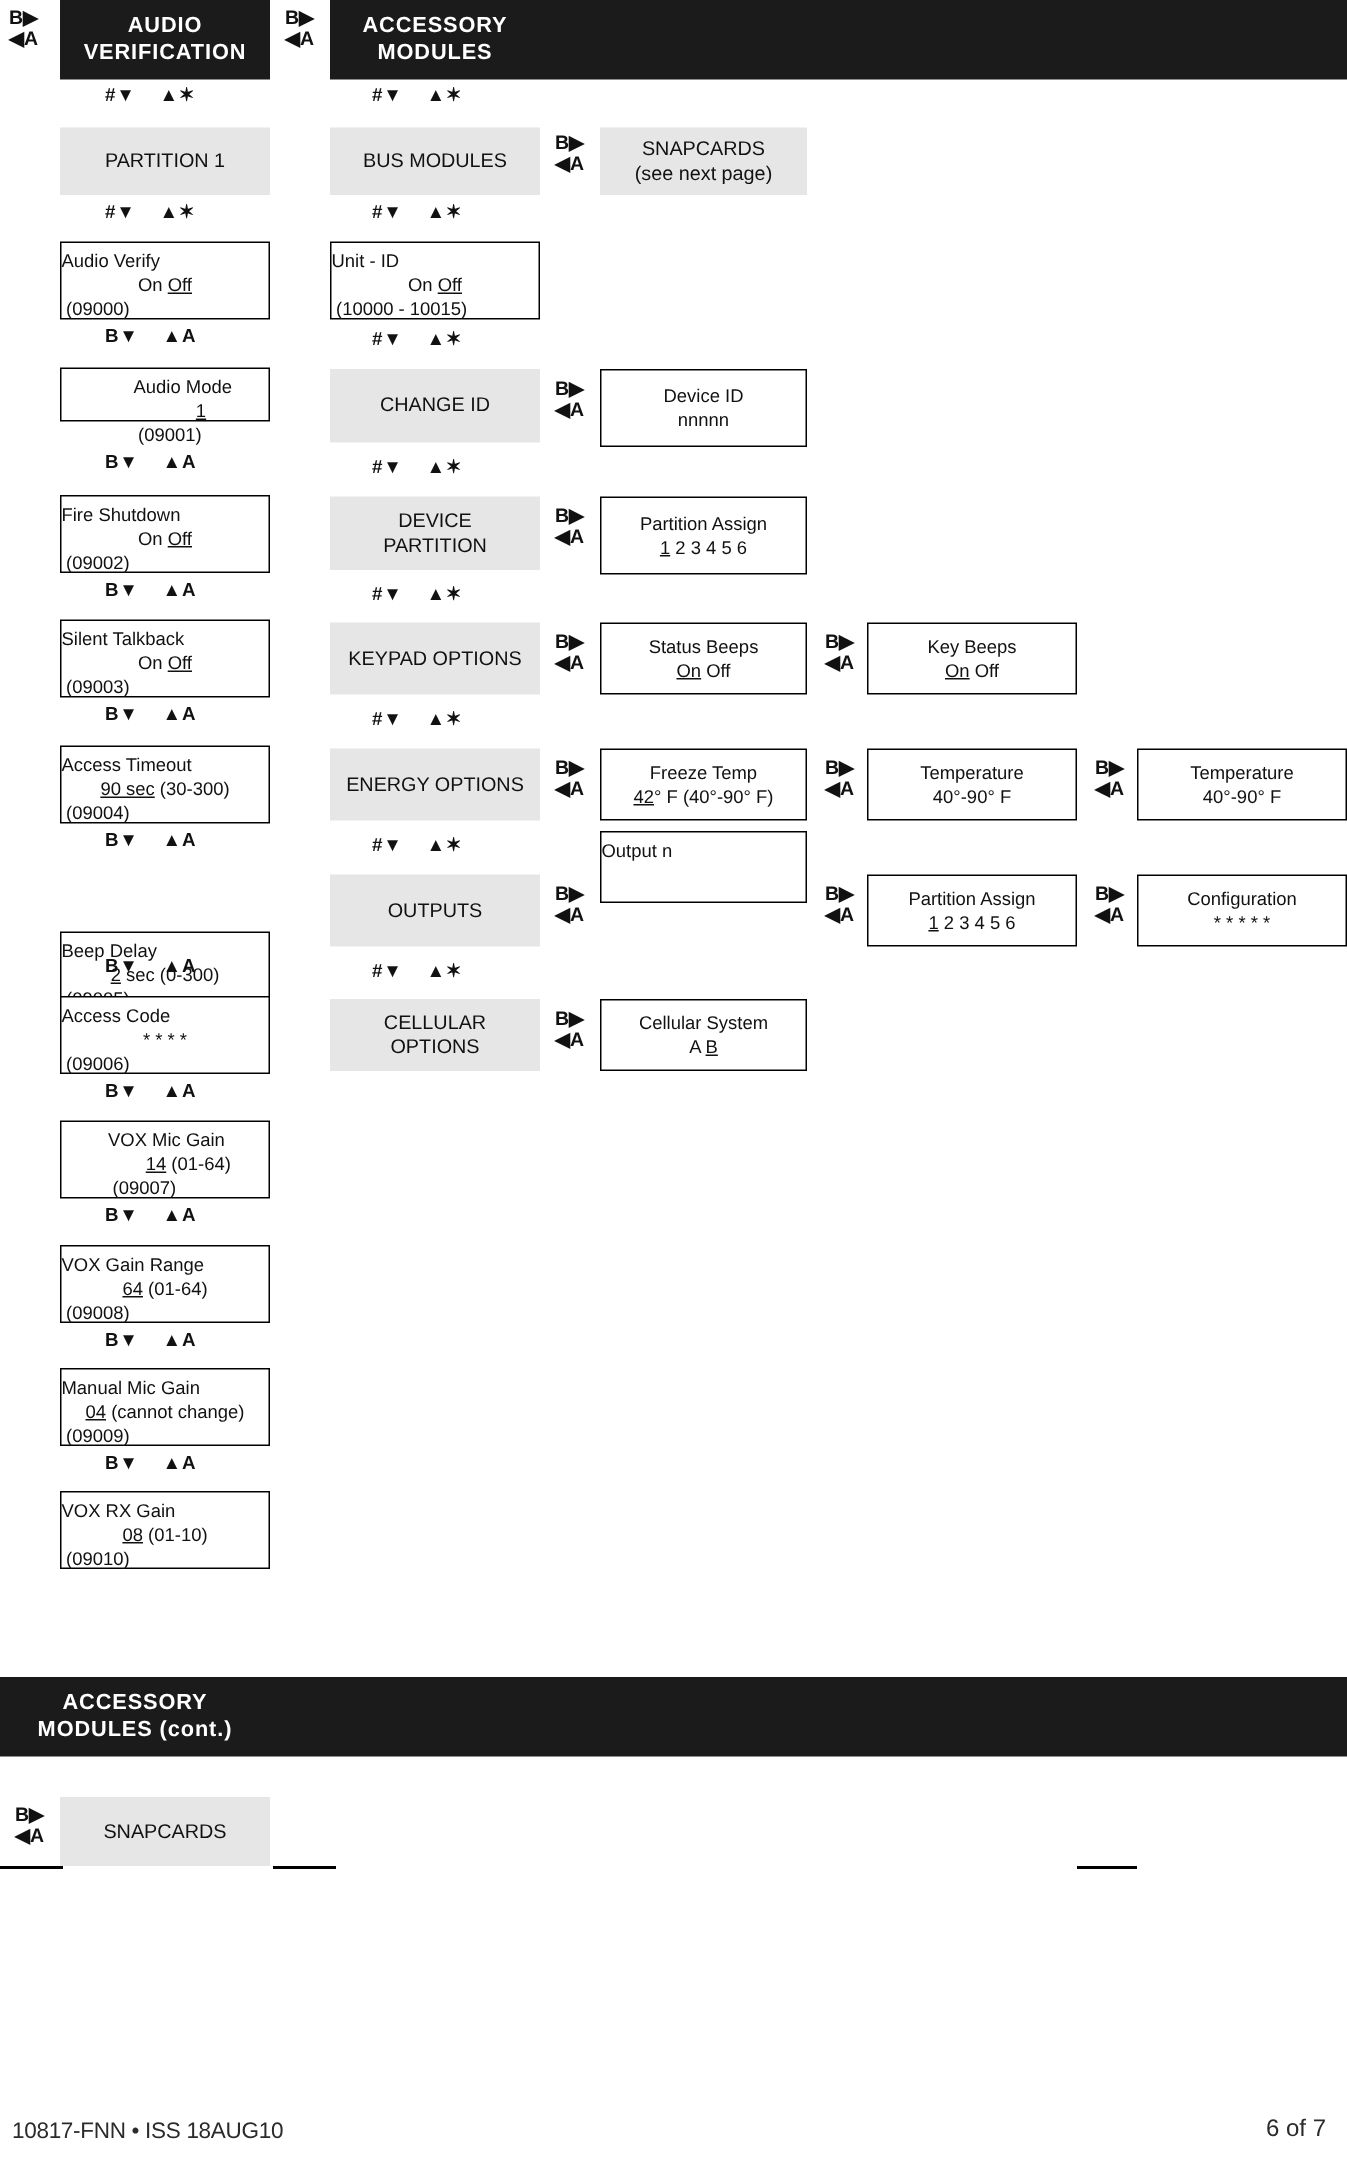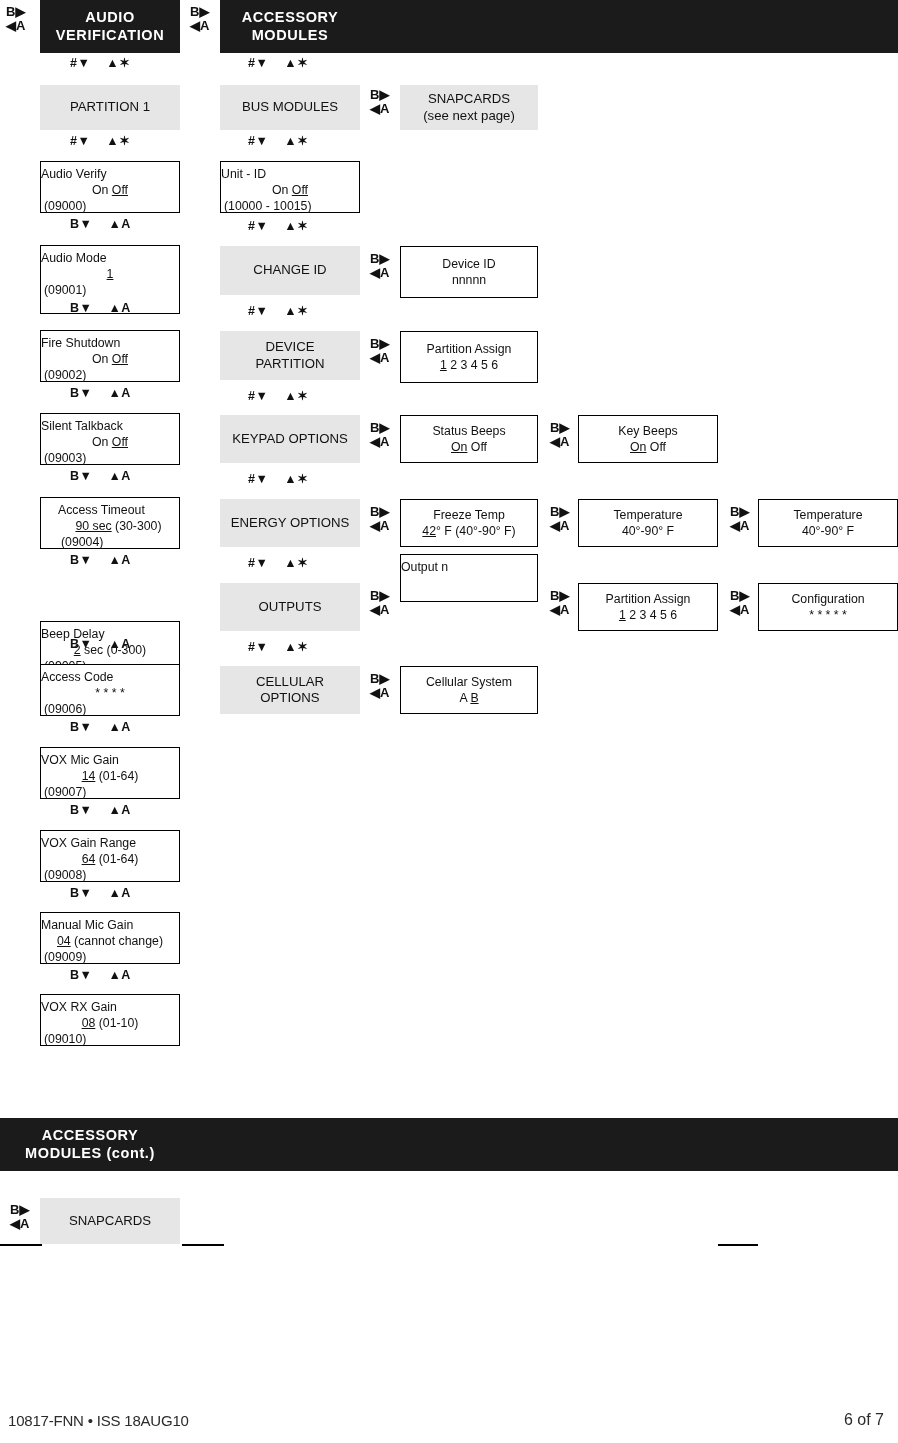--- a/index.html
+++ b/index.html
@@ -92,21 +92,21 @@
 
 <div class="wbox" style="left:40px;top:161px;width:140px;height:52px;">
   <span class="t">Audio Verify</span>
   <span class="t2">On <span class="u">Off</span></span>
   <span class="code">(09000)</span>
 </div>
 <div class="vconn" style="left:70px;top:217px;">
   <span>B▼</span><span class="sp"></span><span>▲A</span>
 </div>
 
-<div class="wbox" style="left:40px;top:245px;width:140px;height:69px;">
+<div class="wbox" style="left:40px;top:245px;width:140px;height:36px;padding-left:48px;">
   <span class="t">Audio Mode</span>
   <span class="t2"><span class="u">1</span></span>
   <span class="code">(09001)</span>
 </div>
 <div class="vconn" style="left:70px;top:301px;">
   <span>B▼</span><span class="sp"></span><span>▲A</span>
 </div>
 
 <div class="wbox" style="left:40px;top:330px;width:140px;height:52px;">
   <span class="t">Fire Shutdown</span>
@@ -119,21 +119,21 @@
 
 <div class="wbox" style="left:40px;top:413px;width:140px;height:52px;">
   <span class="t">Silent Talkback</span>
   <span class="t2">On <span class="u">Off</span></span>
   <span class="code">(09003)</span>
 </div>
 <div class="vconn" style="left:70px;top:469px;">
   <span>B▼</span><span class="sp"></span><span>▲A</span>
 </div>
 
-<div class="wbox" style="left:40px;top:497px;width:140px;height:52px;padding-left:17px;">
+<div class="wbox" style="left:40px;top:497px;width:140px;height:52px;">
   <span class="t">Access Timeout</span>
   <span class="t2"><span class="u">90 sec</span> (30-300)</span>
   <span class="code">(09004)</span>
 </div>
 <div class="vconn" style="left:70px;top:553px;">
   <span>B▼</span><span class="sp"></span><span>▲A</span>
 </div>
 
 <div class="wbox" style="left:40px;top:581px;width:140px;height:52px;margin-top:40px;">
   <span class="t">Beep Delay</span>
@@ -146,21 +146,21 @@
 
 <div class="wbox" style="left:40px;top:664px;width:140px;height:52px;">
   <span class="t">Access Code</span>
   <span class="t2">* * * *</span>
   <span class="code">(09006)</span>
 </div>
 <div class="vconn" style="left:70px;top:720px;">
   <span>B▼</span><span class="sp"></span><span>▲A</span>
 </div>
 
-<div class="wbox" style="left:40px;top:747px;width:140px;height:52px;">
+<div class="wbox" style="left:40px;top:747px;width:140px;height:52px;padding-left:31px;">
   <span class="t">VOX Mic Gain</span>
   <span class="t2"><span class="u">14</span> (01-64)</span>
   <span class="code">(09007)</span>
 </div>
 <div class="vconn" style="left:70px;top:803px;">
   <span>B▼</span><span class="sp"></span><span>▲A</span>
 </div>
 
 <div class="wbox" style="left:40px;top:830px;width:140px;height:52px;">
   <span class="t">VOX Gain Range</span>

